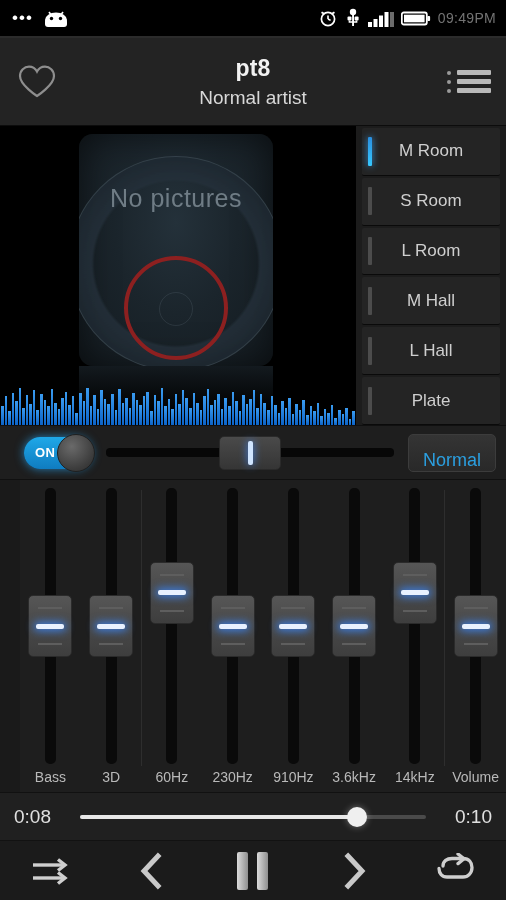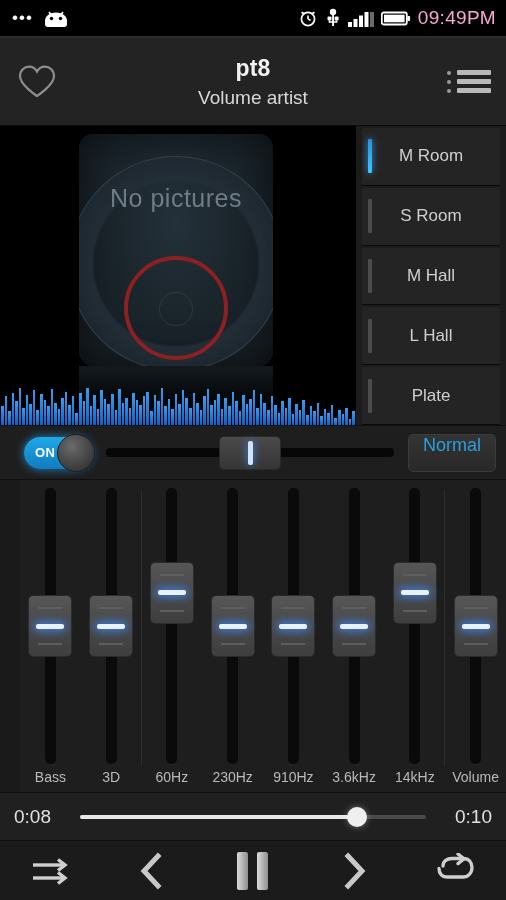--- a/index.html
+++ b/index.html
@@ -18,21 +18,21 @@
 
   
   .statusbar {
     height: 36px; background: #000;
     display: flex; align-items: center;
     padding: 0 10px 0 12px; flex: none;
   }
   .sb-left { display: flex; align-items: center; gap: 10px; }
   .sb-right { margin-left: auto; display: flex; align-items: center; gap: 7px; }
   .sb-dots { color: #fff; font-size: 17px; letter-spacing: 1px; line-height: 10px; }
-  .sb-time { color: #f9a8d4; font-size: 19px; letter-spacing: .3px; }
+  .sb-time { color: #737373; font-size: 14px; letter-spacing: .3px; }
   .icon-svg { display: block; }
   .statusbar-sep { height: 2px; background: #2b2b2b; flex: none; }
 
   
   .header {
     height: 88px; background: #232323; flex: none;
     display: flex; align-items: center; position: relative;
     border-bottom: 1px solid #0c0c0c;
   }
   .heart-btn { width: 74px; display: flex; justify-content: center; align-items: center; }
@@ -141,21 +141,21 @@
     width: 62px; height: 34px; border-radius: 5px;
     background: linear-gradient(to bottom, #4a4a4a, #353535);
     border: 1px solid #2a2a2a;
     display: flex; align-items: center; justify-content: center;
   }
   .balance-line { width: 5px; height: 24px; background: #cfe4ff; border-radius: 2px; box-shadow: 0 0 9px rgba(70,140,255,.95); }
   .preset-btn {
     width: 88px; height: 38px; border-radius: 5px;
     background: linear-gradient(to bottom, #343434, #292929);
     border: 1px solid #3c3c3c;
-    display: flex; align-items: flex-start; justify-content: center;
+    display: flex; align-items: flex-end; justify-content: center;
   }
   .preset-label { color: #2b9fe0; font-size: 18px; }
 
   
   .eq-area { flex: 1; background: #1e1e1e; display: flex; position: relative; padding: 8px 0 0 0; margin-left: 20px; }
   .eq-col { flex: 1 1 0; position: relative; display: flex; flex-direction: column; align-items: center; }
   .eq-col.divider-right::after {
     content: ""; position: absolute; right: 0; top: 2px; bottom: 26px;
     width: 1px; background: #2e2e2e;
   }
@@ -268,21 +268,21 @@
   <div class="header">
     <div class="heart-btn">
       <span>
         <svg class="icon-svg" width="40" height="36" viewBox="0 0 40 36">
           <path d="M20 32 C20 32 3 21 3 12 C3 6.4 7.4 2.6 12 2.6 C15.6 2.6 18.6 4.8 20 7.6 C21.4 4.8 24.4 2.6 28 2.6 C32.6 2.6 37 6.4 37 12 C37 21 20 32 20 32 Z" fill="none" stroke="#8e8e8e" stroke-width="2.2"></path>
         </svg>
       </span>
     </div>
     <div class="title-wrap">
       <div class="track-title">pt8</div>
-      <div class="track-artist">Volume artist</div>
+      <div class="track-artist">Normal artist</div>
     </div>
     <div class="menu-btn">
       <span>
         <span style="display:block">
           <span class="menu-row">
               <span class="menu-dot"></span>
               <span class="menu-line"></span>
             </span>
           <span class="menu-row">
               <span class="menu-dot"></span>
@@ -413,20 +413,24 @@
         <div class="reverb-item selected">
           <span class="rv-bar"></span>
           <span class="rv-label">M Room</span>
         </div>
         <div class="reverb-item">
           <span class="rv-bar"></span>
           <span class="rv-label">S Room</span>
         </div>
         <div class="reverb-item">
           <span class="rv-bar"></span>
+          <span class="rv-label">L Room</span>
+        </div>
+        <div class="reverb-item">
+          <span class="rv-bar"></span>
           <span class="rv-label">M Hall</span>
         </div>
         <div class="reverb-item">
           <span class="rv-bar"></span>
           <span class="rv-label">L Hall</span>
         </div>
         <div class="reverb-item">
           <span class="rv-bar"></span>
           <span class="rv-label">Plate</span>
         </div>

